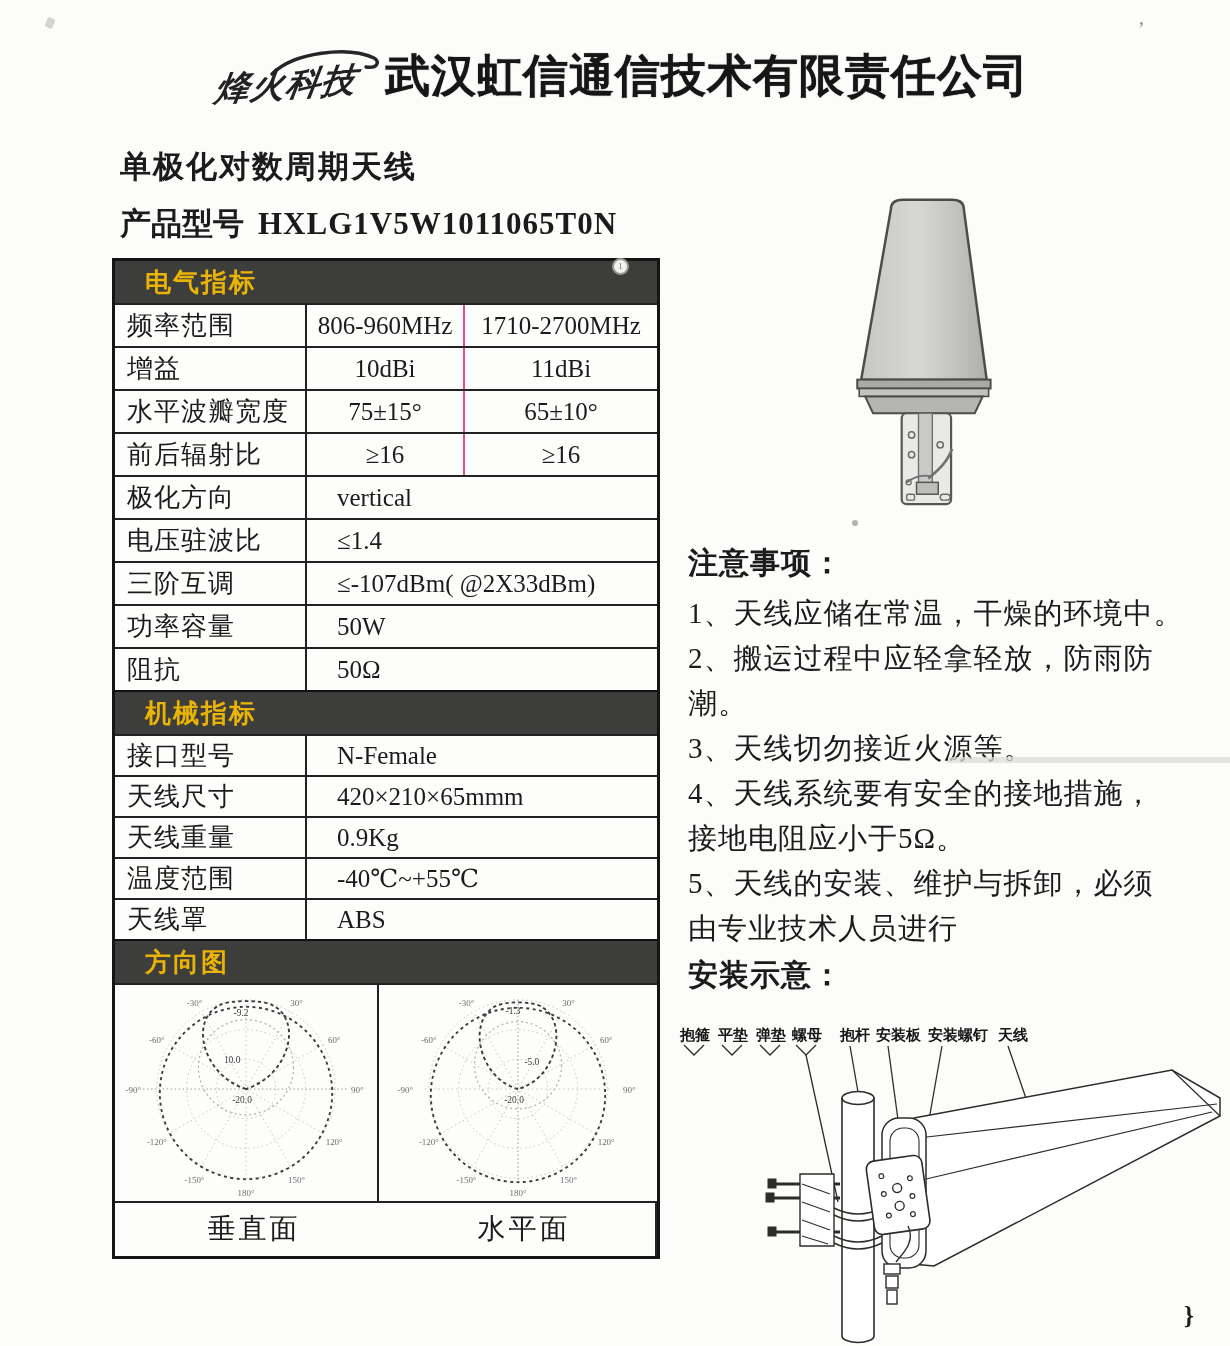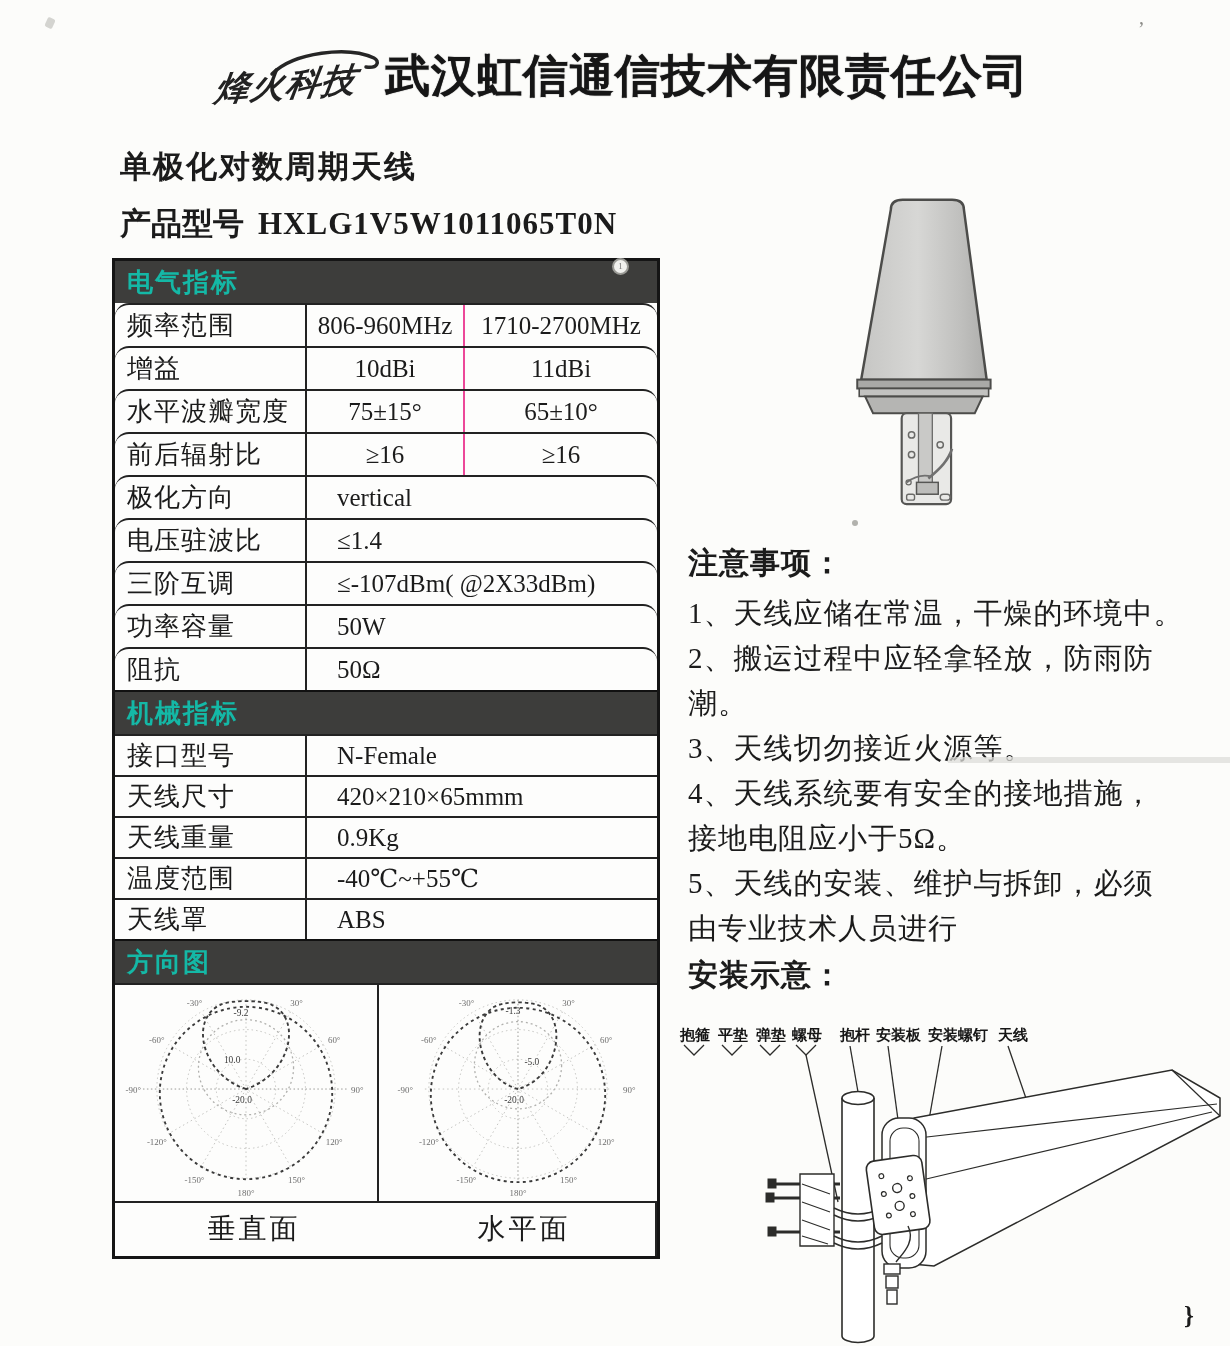--- a/index.html
+++ b/index.html
@@ -24,26 +24,26 @@
   }
   .title1{position:absolute;left:120px;top:146px;font-size:31px;font-weight:bold;letter-spacing:2px;}
   .title2{position:absolute;left:120px;top:203px;font-size:31px;font-weight:bold;white-space:nowrap;}
   .title2 .model-no{margin-left:14px;letter-spacing:1px;}
   
   .spec-table{
     position:absolute;left:112px;top:258px;width:548px;
     border:3px solid #151515;box-sizing:border-box;background:#fdfdfc;
   }
   .sec-bar{
-    height:42px;background:#3d3d3b;color:#14b8a6;font-weight:bold;
-    font-size:26px;line-height:42px;padding-left:12px;letter-spacing:2px;
+    height:42px;background:#3d3d3b;color:#eab308;font-weight:bold;
+    font-size:26px;line-height:42px;padding-left:30px;letter-spacing:2px;
     font-family:"Liberation Sans","DejaVu Sans",sans-serif;
   }
   .row{display:flex;border-top:2px solid #222;box-sizing:border-box;}
-  .r43{height:43px;line-height:41px;border-radius:14px;}
+  .r43{height:43px;line-height:41px;}
   .r41{height:41px;line-height:39px;}
   .row .c1{width:192px;border-right:2px solid #222;box-sizing:border-box;
     padding-left:12px;font-size:26px;letter-spacing:1px;}
   .row .c2{width:158px;border-right:2px solid #ec4899;box-sizing:border-box;
     text-align:center;font-size:25px;}
   .row .c3{flex:1;text-align:center;font-size:25px;}
   .row .cspan{flex:1;padding-left:30px;font-size:25px;}
   .prow{display:flex;height:218px;border-top:2px solid #222;box-sizing:border-box;}
   .pcell{width:264px;border-right:2px solid #222;box-sizing:border-box;position:relative;}
   .pcell.rt{flex:1;border-right:none;}

